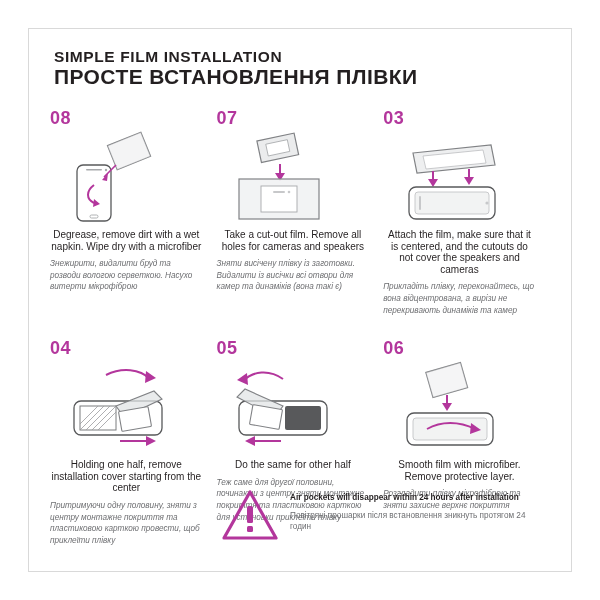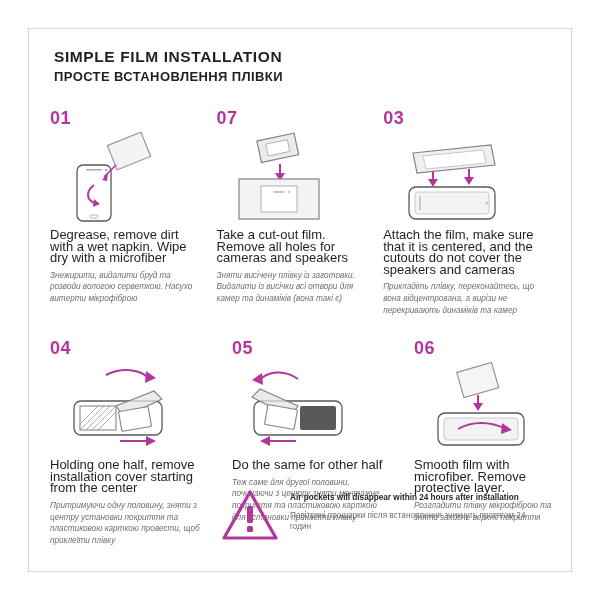--- a/index.html
+++ b/index.html
@@ -37,21 +37,21 @@
   }
   .title-en {
     font-size: 15.5px;
     font-weight: bold;
     letter-spacing: 0.6px;
     color: #231f20;
     line-height: 18px;
     text-transform: uppercase;
   }
   .title-uk {
-    font-size: 13px;
+    font-size: 21px;
     font-weight: bold;
     letter-spacing: 0.4px;
     color: #231f20;
     line-height: 19px;
     text-transform: uppercase;
     margin-top: 1px;
   }
 
   .grid {
     position: absolute;
@@ -75,24 +75,25 @@
     letter-spacing: 0.5px;
     margin-bottom: 2px;
   }
   .art {
     position: relative;
     width: 152px;
     height: 92px;
     margin-bottom: 6px;
   }
   .txt-en {
-    font-size: 13px;
+    font-size: 10px;
     line-height: 11.6px;
     color: #231f20;
     margin-bottom: 6px;
+    text-align: center;
   }
   .txt-uk {
     font-size: 8.2px;
     line-height: 11.6px;
     color: #6d6e71;
     font-style: italic;
   }
 
   
   .footer {
@@ -131,21 +132,21 @@
   <div class="header">
     <div class="title-en">SIMPLE FILM INSTALLATION</div>
     <div class="title-uk">ПРОСТЕ ВСТАНОВЛЕННЯ ПЛІВКИ</div>
   </div>
 
   <div class="grid">
 
     <div class="row">
 
       <div class="cell">
-        <div class="step-num">01</div>
+        <div class="step-num">08</div>
         <div class="art">
           <svg width="152" height="92" viewBox="0 0 152 92">
 
             <rect x="27" y="34" width="34" height="56" rx="6" fill="#ffffff" stroke="#58595b" stroke-width="1.3"></rect>
             <rect x="36" y="38" width="16" height="1.6" rx="0.8" fill="#a7a9ac"></rect>
             <circle cx="56" cy="39" r="1.2" fill="#a7a9ac"></circle>
             <rect x="40" y="84" width="8" height="3" rx="1.5" fill="none" stroke="#a7a9ac" stroke-width="0.9"></rect>
 
             <g transform="rotate(-22 82 22)">
               <rect x="62" y="6" width="36" height="26" fill="#ffffff" stroke="#808285" stroke-width="1.2"></rect>
@@ -203,21 +204,21 @@
             <rect x="32" y="61" width="74" height="22" rx="3" fill="rgba(241,242,242,0.9)" stroke="#bcbec0" stroke-width="0.8"></rect>
             <rect x="36" y="65" width="2" height="14" rx="1" fill="#c7c8ca"></rect>
             <circle cx="104" cy="72" r="1.6" fill="#c7c8ca"></circle>
           </svg>
         </div>
         <div class="txt-en">Attach the film, make sure that it is centered, and the cutouts do not cover the speakers and cameras</div>
         <div class="txt-uk">Прикладіть плівку, переконайтесь, що вона відцентрована, а вирізи не перекривають динаміків та камер</div>
       </div>
     </div>
 
-    <div class="row" style="margin-top:22px;gap:16px;">
+    <div class="row" style="margin-top:22px;">
 
       <div class="cell">
         <div class="step-num">04</div>
         <div class="art">
           <svg width="152" height="92" viewBox="0 0 152 92">
 
             <path d="M56 14 C 72 6, 90 8, 100 18" fill="none" stroke="#b3369c" stroke-width="2"></path>
             <polygon points="96,10 106,17 95,22" fill="#b3369c"></polygon>
 
             <rect x="24" y="40" width="88" height="34" rx="7" fill="#ffffff" stroke="#58595b" stroke-width="1.3"></rect>
@@ -233,21 +234,21 @@
 
             <polygon points="66,45 104,30 112,38 74,56" fill="rgba(226,228,230,0.75)" stroke="#808285" stroke-width="1.1"></polygon>
 
             <rect x="70" y="48" width="30" height="20" rx="1" fill="#ffffff" stroke="#808285" stroke-width="1.1" transform="rotate(-10 85 58)"></rect>
 
             <path d="M70 80 L 98 80" stroke="#b3369c" stroke-width="2" fill="none"></path>
             <polygon points="96,75 106,80 96,85" fill="#b3369c"></polygon>
           </svg>
         </div>
         <div class="txt-en">Holding one half, remove installation cover starting from the center</div>
-        <div class="txt-uk">Притримуючи одну половину, зняти з центру установки покриття та пластиковою карткою провести, щоб приклеїти плівку</div>
+        <div class="txt-uk">Притримуючи одну половину, зняти з центру монтажне покриття та пластиковою карткою провести, щоб приклеїти плівку</div>
       </div>
 
       <div class="cell">
         <div class="step-num">05</div>
         <div class="art">
           <svg width="152" height="92" viewBox="0 0 152 92">
 
             <path d="M66 18 C 52 8, 36 10, 26 20" fill="none" stroke="#b3369c" stroke-width="2"></path>
             <polygon points="30,12 20,19 31,24" fill="#b3369c"></polygon>
 

